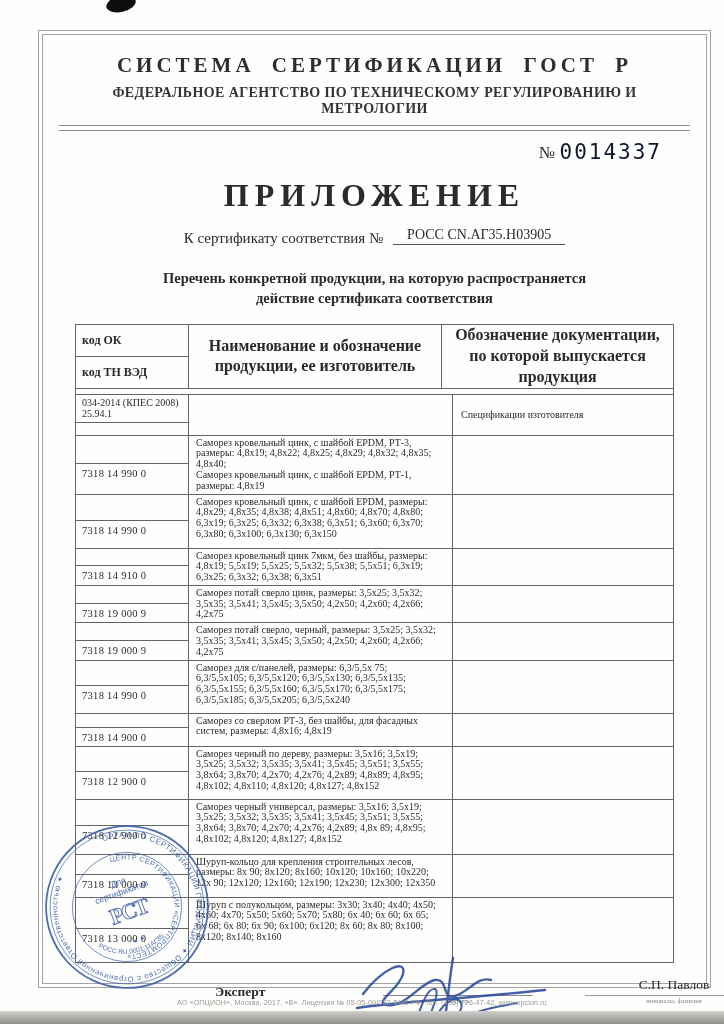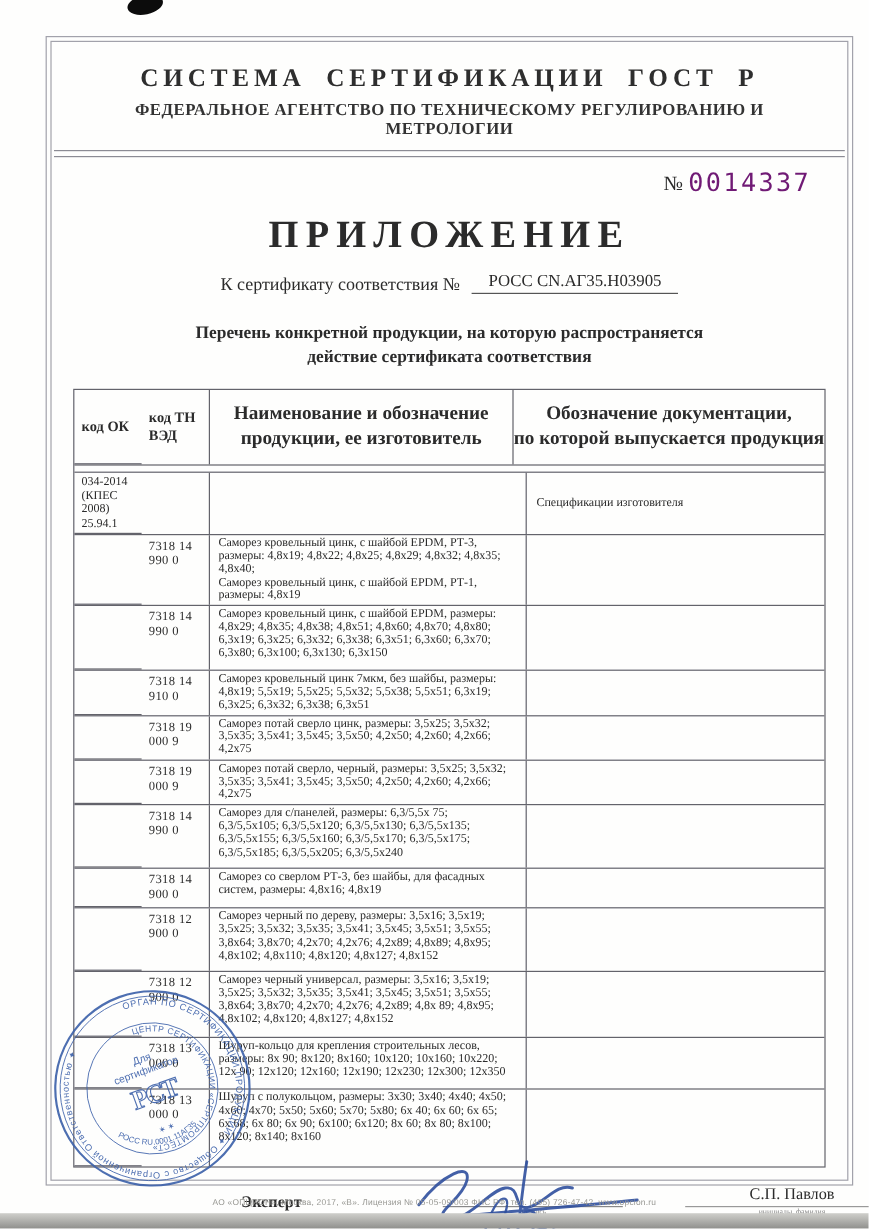--- a/index.html
+++ b/index.html
@@ -5,41 +5,41 @@
   html,body{margin:0;padding:0;background:#ffffff;}
   .page{position:relative;width:724px;height:1024px;background:#fefefd;overflow:hidden;
         font-family:"Liberation Serif","DejaVu Serif",serif;color:#2b2b2b;}
   .scan-blob{position:absolute;left:106px;top:-4px;width:30px;height:16px;background:#0c0c0c;
              border-radius:50%;transform:rotate(-12deg);}
   .scan-band{position:absolute;left:0;bottom:0;width:100%;height:13px;
              background:linear-gradient(#cfcfcb,#8f8f8c);}
   .frame{position:absolute;left:38px;top:30px;right:13px;bottom:36px;
          border:1px solid #a2a2ab;padding:3px;}
   .frame-inner{border:1px solid #a2a2ab;height:100%;box-sizing:border-box;
-               position:relative;padding:0 16px;}
+               position:relative;padding:0 30px;}
   .h1{margin-top:18px;text-align:center;font-weight:bold;font-size:21px;
       letter-spacing:4px;word-spacing:8px;color:#2e2e2e;}
   .h2{margin-top:7px;text-align:center;font-weight:bold;font-size:14px;
       letter-spacing:0.4px;color:#333;}
   .sep{height:4px;border-top:1px solid #8b8b94;border-bottom:1px solid #8b8b94;
        margin:8px -14px 0 -14px;}
   .numline{margin-top:8px;text-align:right;padding-right:14px;font-size:17px;}
   .numline .digits{font-family:"DejaVu Sans Mono",monospace;font-size:21px;
                    letter-spacing:2px;position:relative;top:1px;}
   .title{margin-top:14px;text-align:center;font-weight:bold;font-size:32px;letter-spacing:6px;}
   .certline{margin-top:16px;text-align:center;font-size:15px;}
   .certnum{display:inline-block;border-bottom:1px solid #555;padding:0 14px 1px 14px;
            font-size:14px;position:relative;top:-4px;margin-left:6px;}
   .desc{margin-top:20px;text-align:center;font-weight:bold;font-size:14.5px;line-height:1.35;white-space:pre-line;}
 
   
   .tbl{margin:16px 2px 0 2px;border:1px solid #63636b;}
   .t-header{display:flex;min-height:62px;border-bottom:1px solid #63636b;}
   .hgap{height:5px;border-bottom:1px solid #63636b;}
-  .c1{width:112px;flex:none;border-right:1px solid #63636b;display:flex;}
+  .c1{width:112px;flex:none;border-right:1px solid #63636b;display:flex;flex-direction:column;}
   .c2{width:252px;flex:none;border-right:1px solid #63636b;}
   .c3{flex:1;}
   .h-c1-top,.h-c1-bot{flex:1;display:flex;align-items:center;padding-left:6px;font-size:12px;font-weight:600;}
   .h-c1-top{border-bottom:1px solid #63636b;}
   .h-center{display:flex;align-items:center;justify-content:center;text-align:center;
             font-size:16px;font-weight:bold;line-height:1.3;white-space:pre-line;height:100%;}
   .t-row{display:flex;border-bottom:1px solid #63636b;}
   .t-row:last-child{border-bottom:none;}
   .code-top,.code-bot{flex:1;padding:2px 4px 2px 6px;font-size:10px;line-height:1.15;white-space:pre-line;}
   .code-top{border-bottom:1px solid #63636b;}
@@ -74,21 +74,21 @@
 
   <div class="frame">
     <div class="frame-inner">
 
       <div class="h1">СИСТЕМА СЕРТИФИКАЦИИ ГОСТ Р</div>
       <div class="h2">ФЕДЕРАЛЬНОЕ АГЕНТСТВО ПО ТЕХНИЧЕСКОМУ РЕГУЛИРОВАНИЮ И МЕТРОЛОГИИ</div>
       <div class="sep"></div>
 
       <div class="numline">
         <span>№</span>
-        <span class="digits" style="color:#701a75">0014337</span>
+        <span class="digits" style="color:#0f172a">0014337</span>
       </div>
 
       <div class="title">ПРИЛОЖЕНИЕ</div>
 
       <div class="certline">
         <span>К сертификату соответствия №</span>
         <span class="certnum">РОСС CN.АГ35.Н03905</span>
       </div>
 
       <div class="desc">Перечень конкретной продукции,  на которую распространяется

